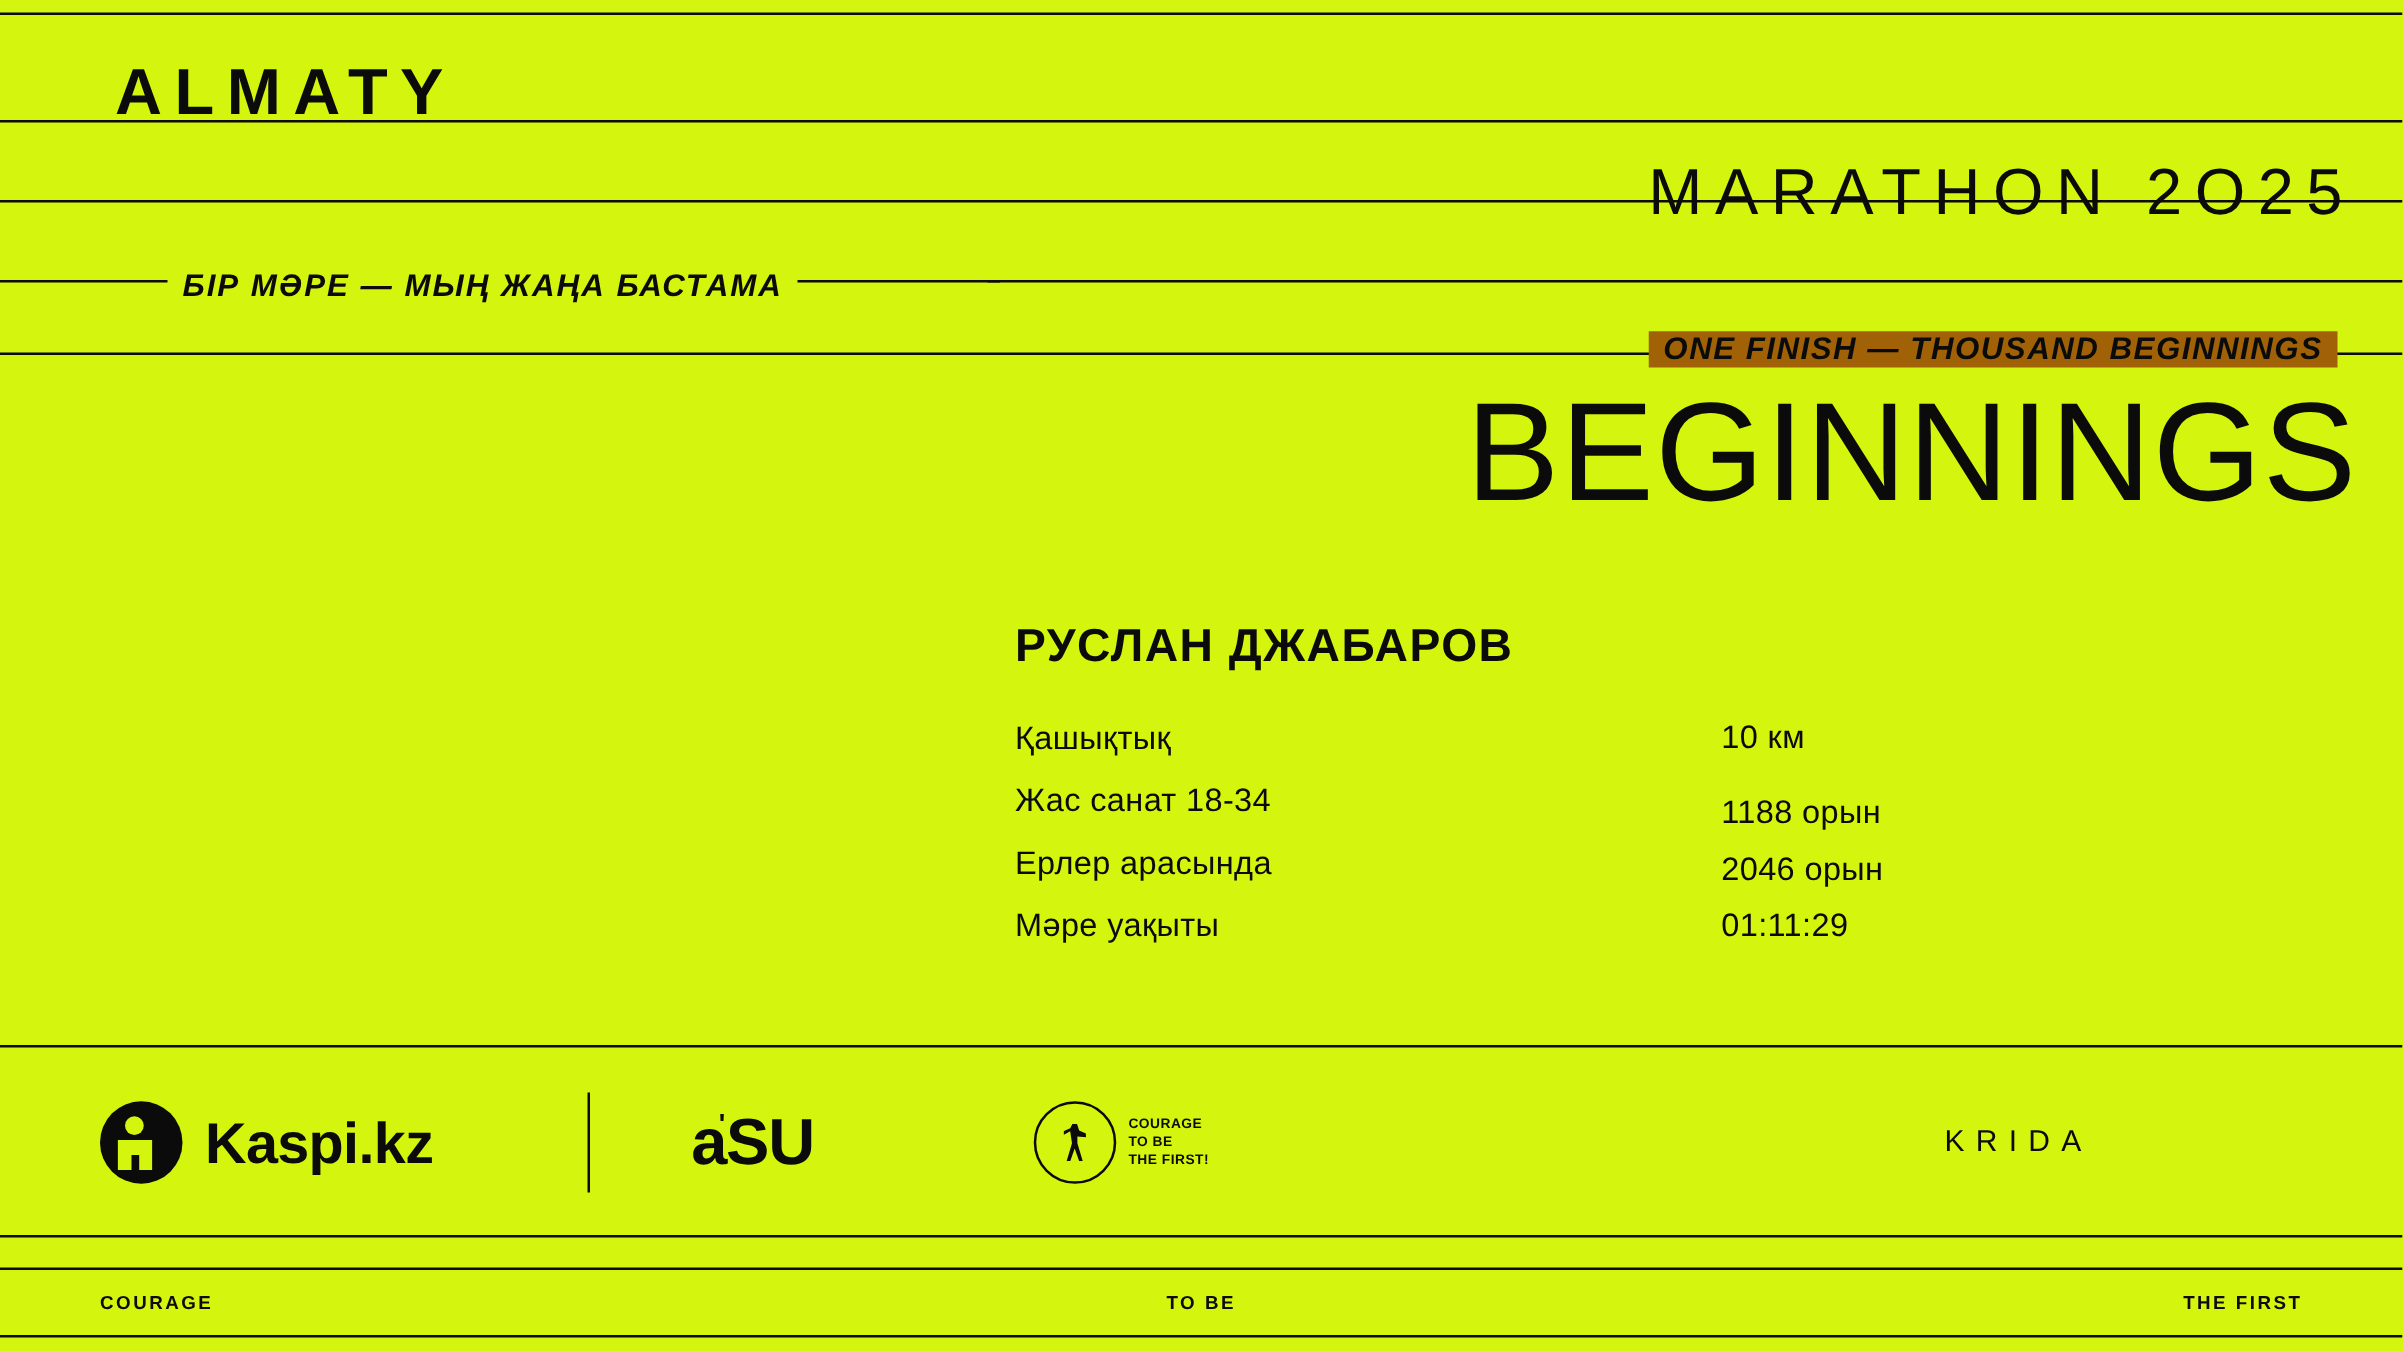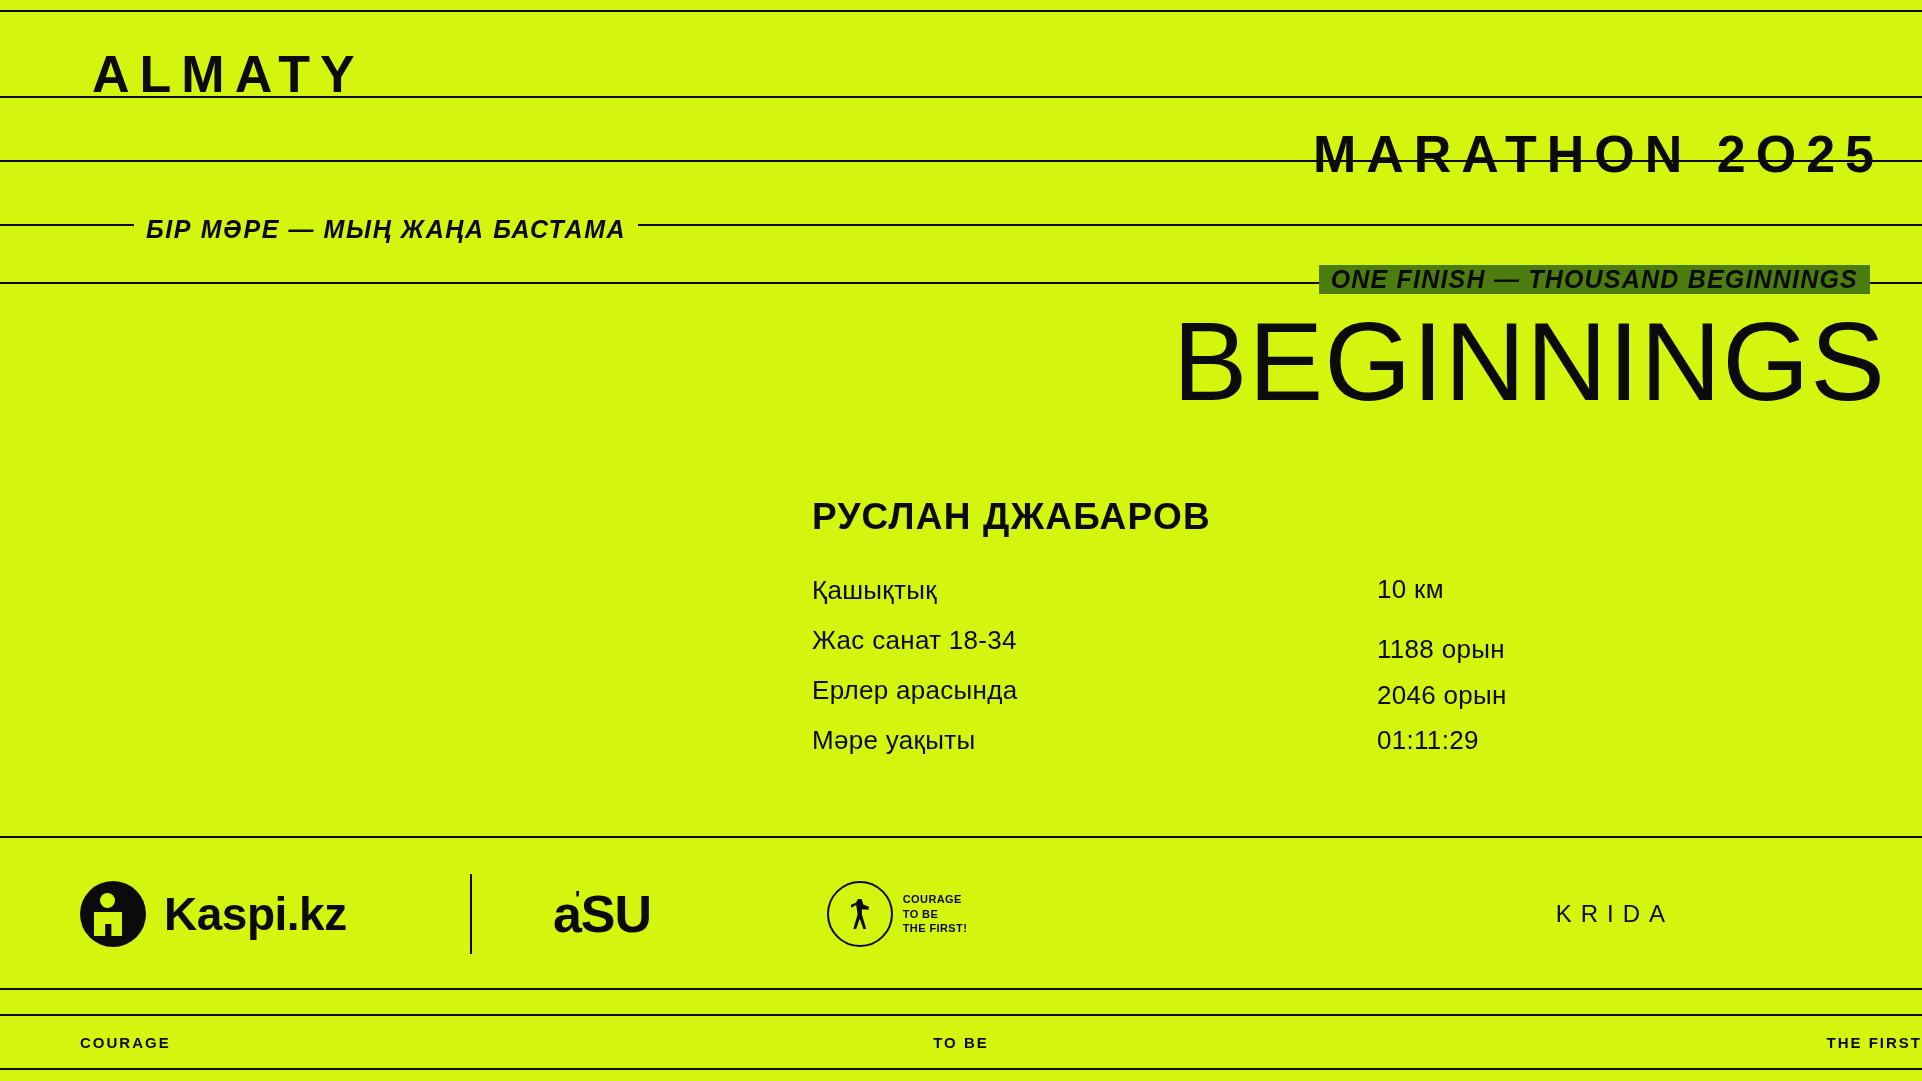--- a/index.html
+++ b/index.html
@@ -39,21 +39,21 @@
     font-weight: 700;
     letter-spacing: 10px;
     line-height: 1;
     white-space: nowrap;
   }
   .marathon {
     position: absolute;
     right: 38px;
     top: 128px;
     font-size: 52px;
-    font-weight: 700;
+    font-weight: 400;
     letter-spacing: 10px;
     line-height: 1;
     white-space: nowrap;
   }
 
   .slogan-kz {
     position: absolute;
     left: 134px;
     top: 215px;
     font-size: 25px;
@@ -66,21 +66,21 @@
   }
   .slogan-en {
     position: absolute;
     right: 52px;
     top: 265px;
     font-size: 25px;
     font-style: italic;
     font-weight: 700;
     letter-spacing: 1.2px;
     white-space: nowrap;
-    background: #4d7c0f;
+    background: #a16207;
     padding: 0 12px;
   }
 
   
   .title {
     position: absolute;
     right: 36px;
     top: 306px;
     font-size: 112px;
     font-weight: 400;
@@ -253,21 +253,21 @@
     display: flex;
     align-items: center;
   }
   .foot-item {
     font-size: 15px;
     font-weight: 700;
     letter-spacing: 2px;
   }
   .foot-left { padding-left: 80px; }
   .foot-center { flex: 1; text-align: center; }
-  .foot-right { }
+  .foot-right { padding-right: 80px; }
   .foot-left { width: 400px; }
   .foot-right { width: 400px; text-align: right; }
 </style>
 </head>
 <body>
 
 <div class="cert">
 
   <div class="hline" style="top:10px"></div>
   <div class="hline" style="top:96px"></div>

